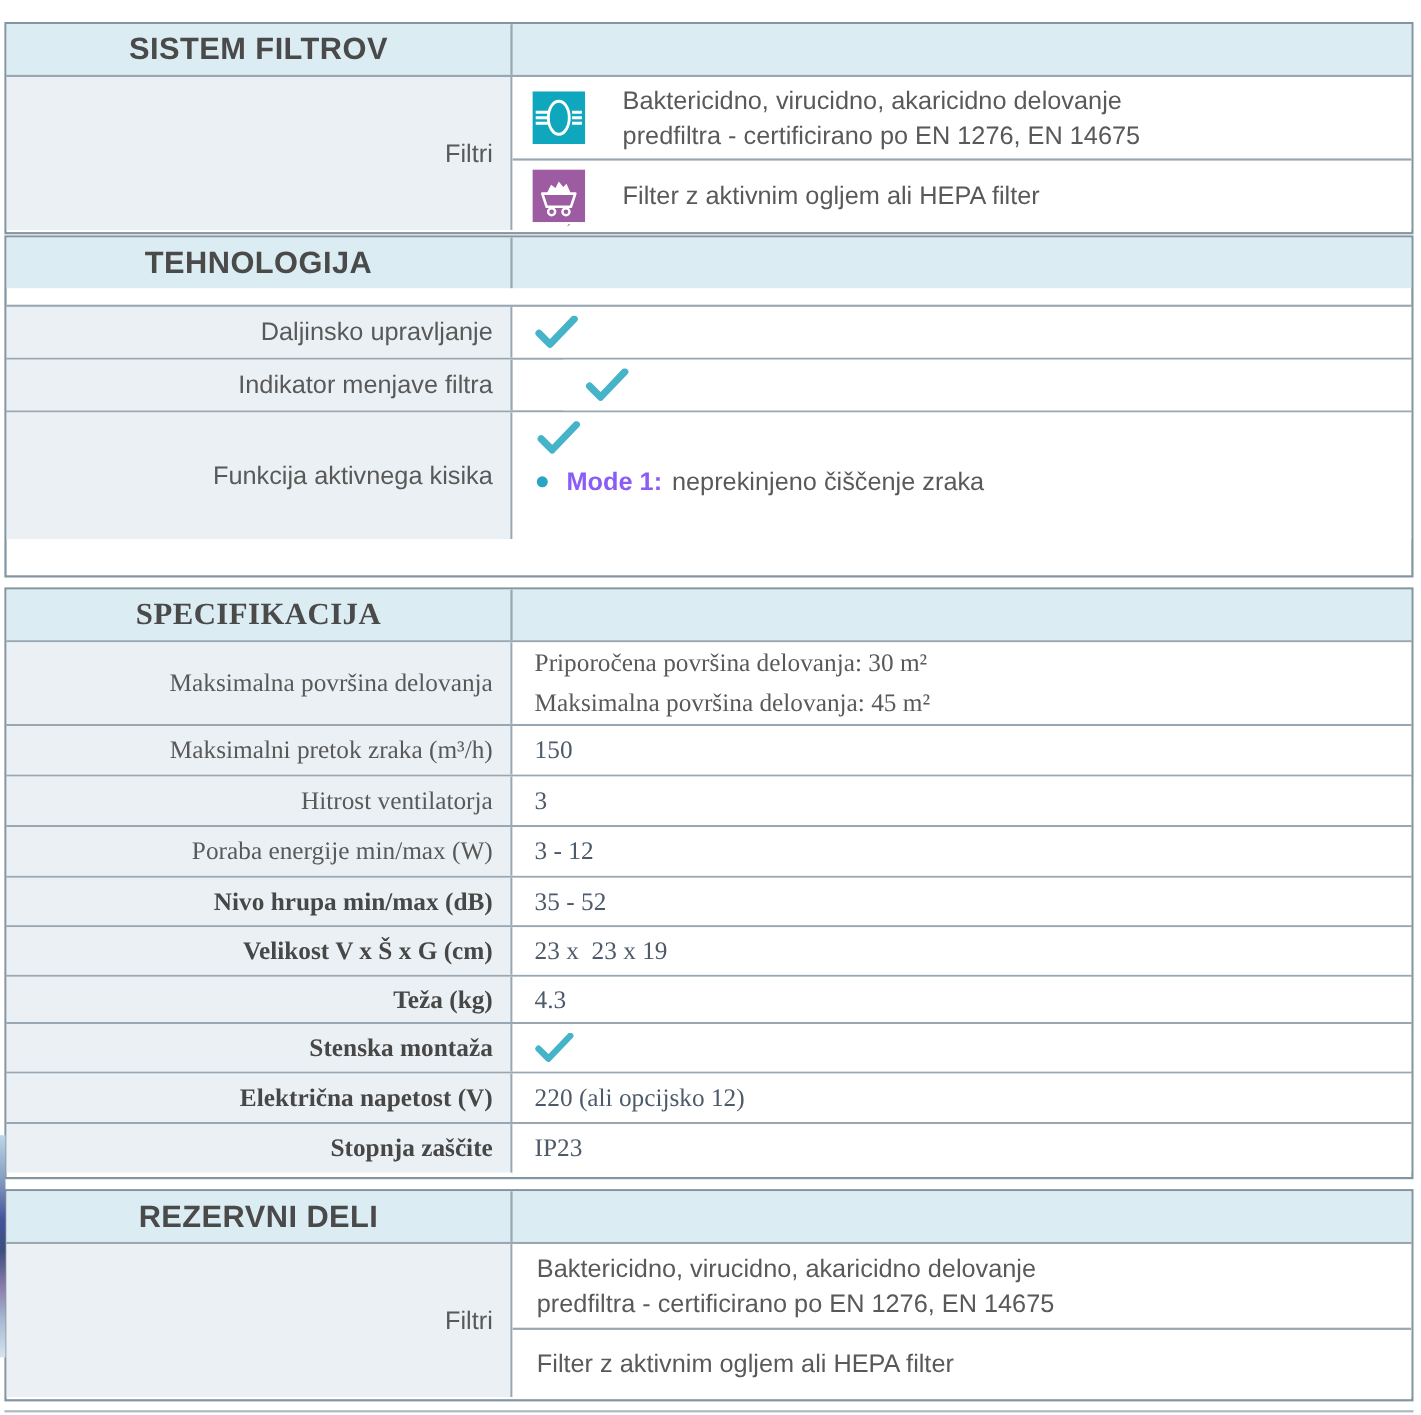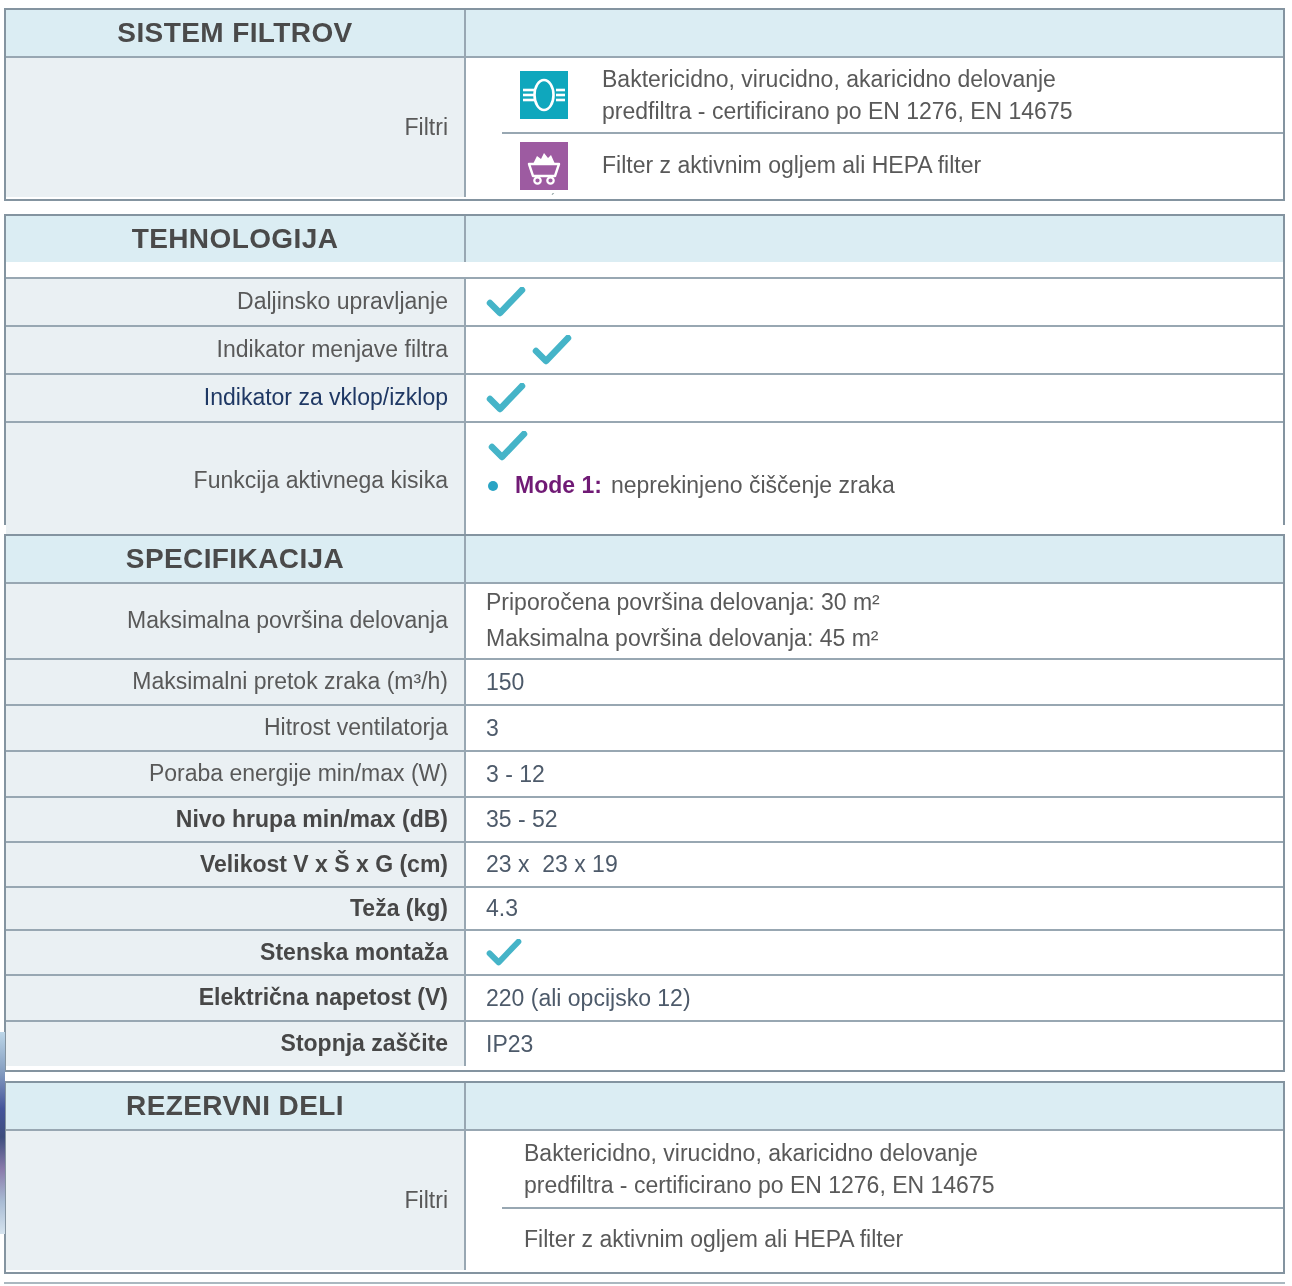--- a/index.html
+++ b/index.html
@@ -28,49 +28,49 @@
     line-height:1.2;
   }
   .lbl.b { font-weight:bold; color:#474747; }
   .lbl.navy { color:#1f3864; }
   .val {
     flex:1; background:#ffffff; display:flex; align-items:center;
     padding-left:20px; font-size:23px; color:#4d5a6a; white-space:pre-wrap;
   }
   .val.gray { color:#595959; line-height:1.55; white-space:pre-line; }
 
-  .stack { flex:1; display:flex; flex-direction:column; background:#fff;margin-left:36px; }
+  .stack { flex:1; display:flex; flex-direction:column; background:#fff; }
   .sub { display:flex; align-items:center; padding-left:18px; position:relative; }
   .sub.divided { border-bottom:2px solid #98a7b2; }
   .sub-text {
     margin-left:34px; font-size:23px; color:#595959;
     white-space:pre-line; line-height:1.4;
   }
   .sub-text.noicon { margin-left:4px; }
   .icon48 { width:48px; height:48px; flex-shrink:0; display:block; }
   .stray { position:absolute; left:48px; bottom:2px; font-size:15px; color:#9aa; }
 
   .oxy { flex:1; display:flex; flex-direction:column; padding:8px 0 0 22px; background:#fff; }
   .mode-line { display:flex; align-items:center; margin-top:11px; }
   .dot { width:10px; height:10px; border-radius:50%; background:#2aa4c4; margin-right:17px; flex-shrink:0; }
-  .mode-name { font-weight:bold; color:#701a75; font-size:23px; margin-right:9px; white-space:pre; }
+  .mode-name { font-weight:bold; color:#8b5cf6; font-size:23px; margin-right:9px; white-space:pre; }
   .mode-desc { color:#595959; font-size:23px; white-space:pre-wrap; }
 
   .check-svg { display:block; }
 
   .bottom-line { position:absolute; left:4px; width:1281px; height:2px; background:#aab8c0; top:1282px; }
   .edge-sliver {
     position:absolute; left:0; top:1032px; width:5px; height:202px;
     background:linear-gradient(180deg,#bcd6e8 0%,#8aa3c4 18%,#44549a 38%,#3d4e7e 52%,#8a7bab 68%,#a9bcd4 84%,#d5e3ee 100%);
   }
 </style>
 </head>
 <body>
 
-<div class="section" style="top:8px; height:193px;">
+<div class="section" style="top:20px; height:193px;">
   <div class="hdr">
     <div class="hdr-left">
       <span class="hdr-title">SISTEM FILTROV</span>
     </div>
     <div class="hdr-right"></div>
   </div>
   <div class="row" style="height:141px;">
     <div class="lbl">Filtri</div>
     <div class="stack">
       <div class="sub divided" style="height:76px;">
@@ -123,45 +123,37 @@
 
   <div class="row" style="height:48px;gap:46px;">
     <div class="lbl">Indikator menjave filtra</div>
     <div class="val">
       <svg class="check-svg" width="40" height="30" viewBox="0 0 40 30">
         <polyline points="4,16 14,26 36,3" fill="none" stroke="#45b4c8" stroke-width="6.5" stroke-linecap="round" stroke-linejoin="round"></polyline>
       </svg>
     </div>
   </div>
 
-  <div class="row" style="height:48px;">
-    <div class="lbl navy">Indikator za vklop/izklop</div>
-    <div class="val">
-      <svg class="check-svg" width="40" height="30" viewBox="0 0 40 30">
-        <polyline points="4,16 14,26 36,3" fill="none" stroke="#45b4c8" stroke-width="6.5" stroke-linecap="round" stroke-linejoin="round"></polyline>
-      </svg>
-    </div>
-  </div>
 
   <div class="row" style="height:117px;">
     <div class="lbl">Funkcija aktivnega kisika</div>
     <div class="oxy">
       <svg class="check-svg" width="40" height="30" viewBox="0 0 40 30">
         <polyline points="4,16 14,26 36,3" fill="none" stroke="#45b4c8" stroke-width="6.5" stroke-linecap="round" stroke-linejoin="round"></polyline>
       </svg>
       <div class="mode-line">
         <span class="dot"></span>
         <span class="mode-name">Mode 1:</span>
         <span class="mode-desc">neprekinjeno čiščenje zraka</span>
       </div>
     </div>
   </div>
 </div>
 
-<div class="section" style="top:534px; height:538px;">
+<div class="section" style="top:534px; height:538px;font-family:Liberation Serif, serif;">
   <div class="hdr">
     <div class="hdr-left">
       <span class="hdr-title">SPECIFIKACIJA</span>
     </div>
     <div class="hdr-right"></div>
   </div>
 
   <div class="row" style="height:76px;">
     <div class="lbl">Maksimalna površina delovanja</div>
     <div class="val gray">Priporočena površina delovanja: 30 m²

